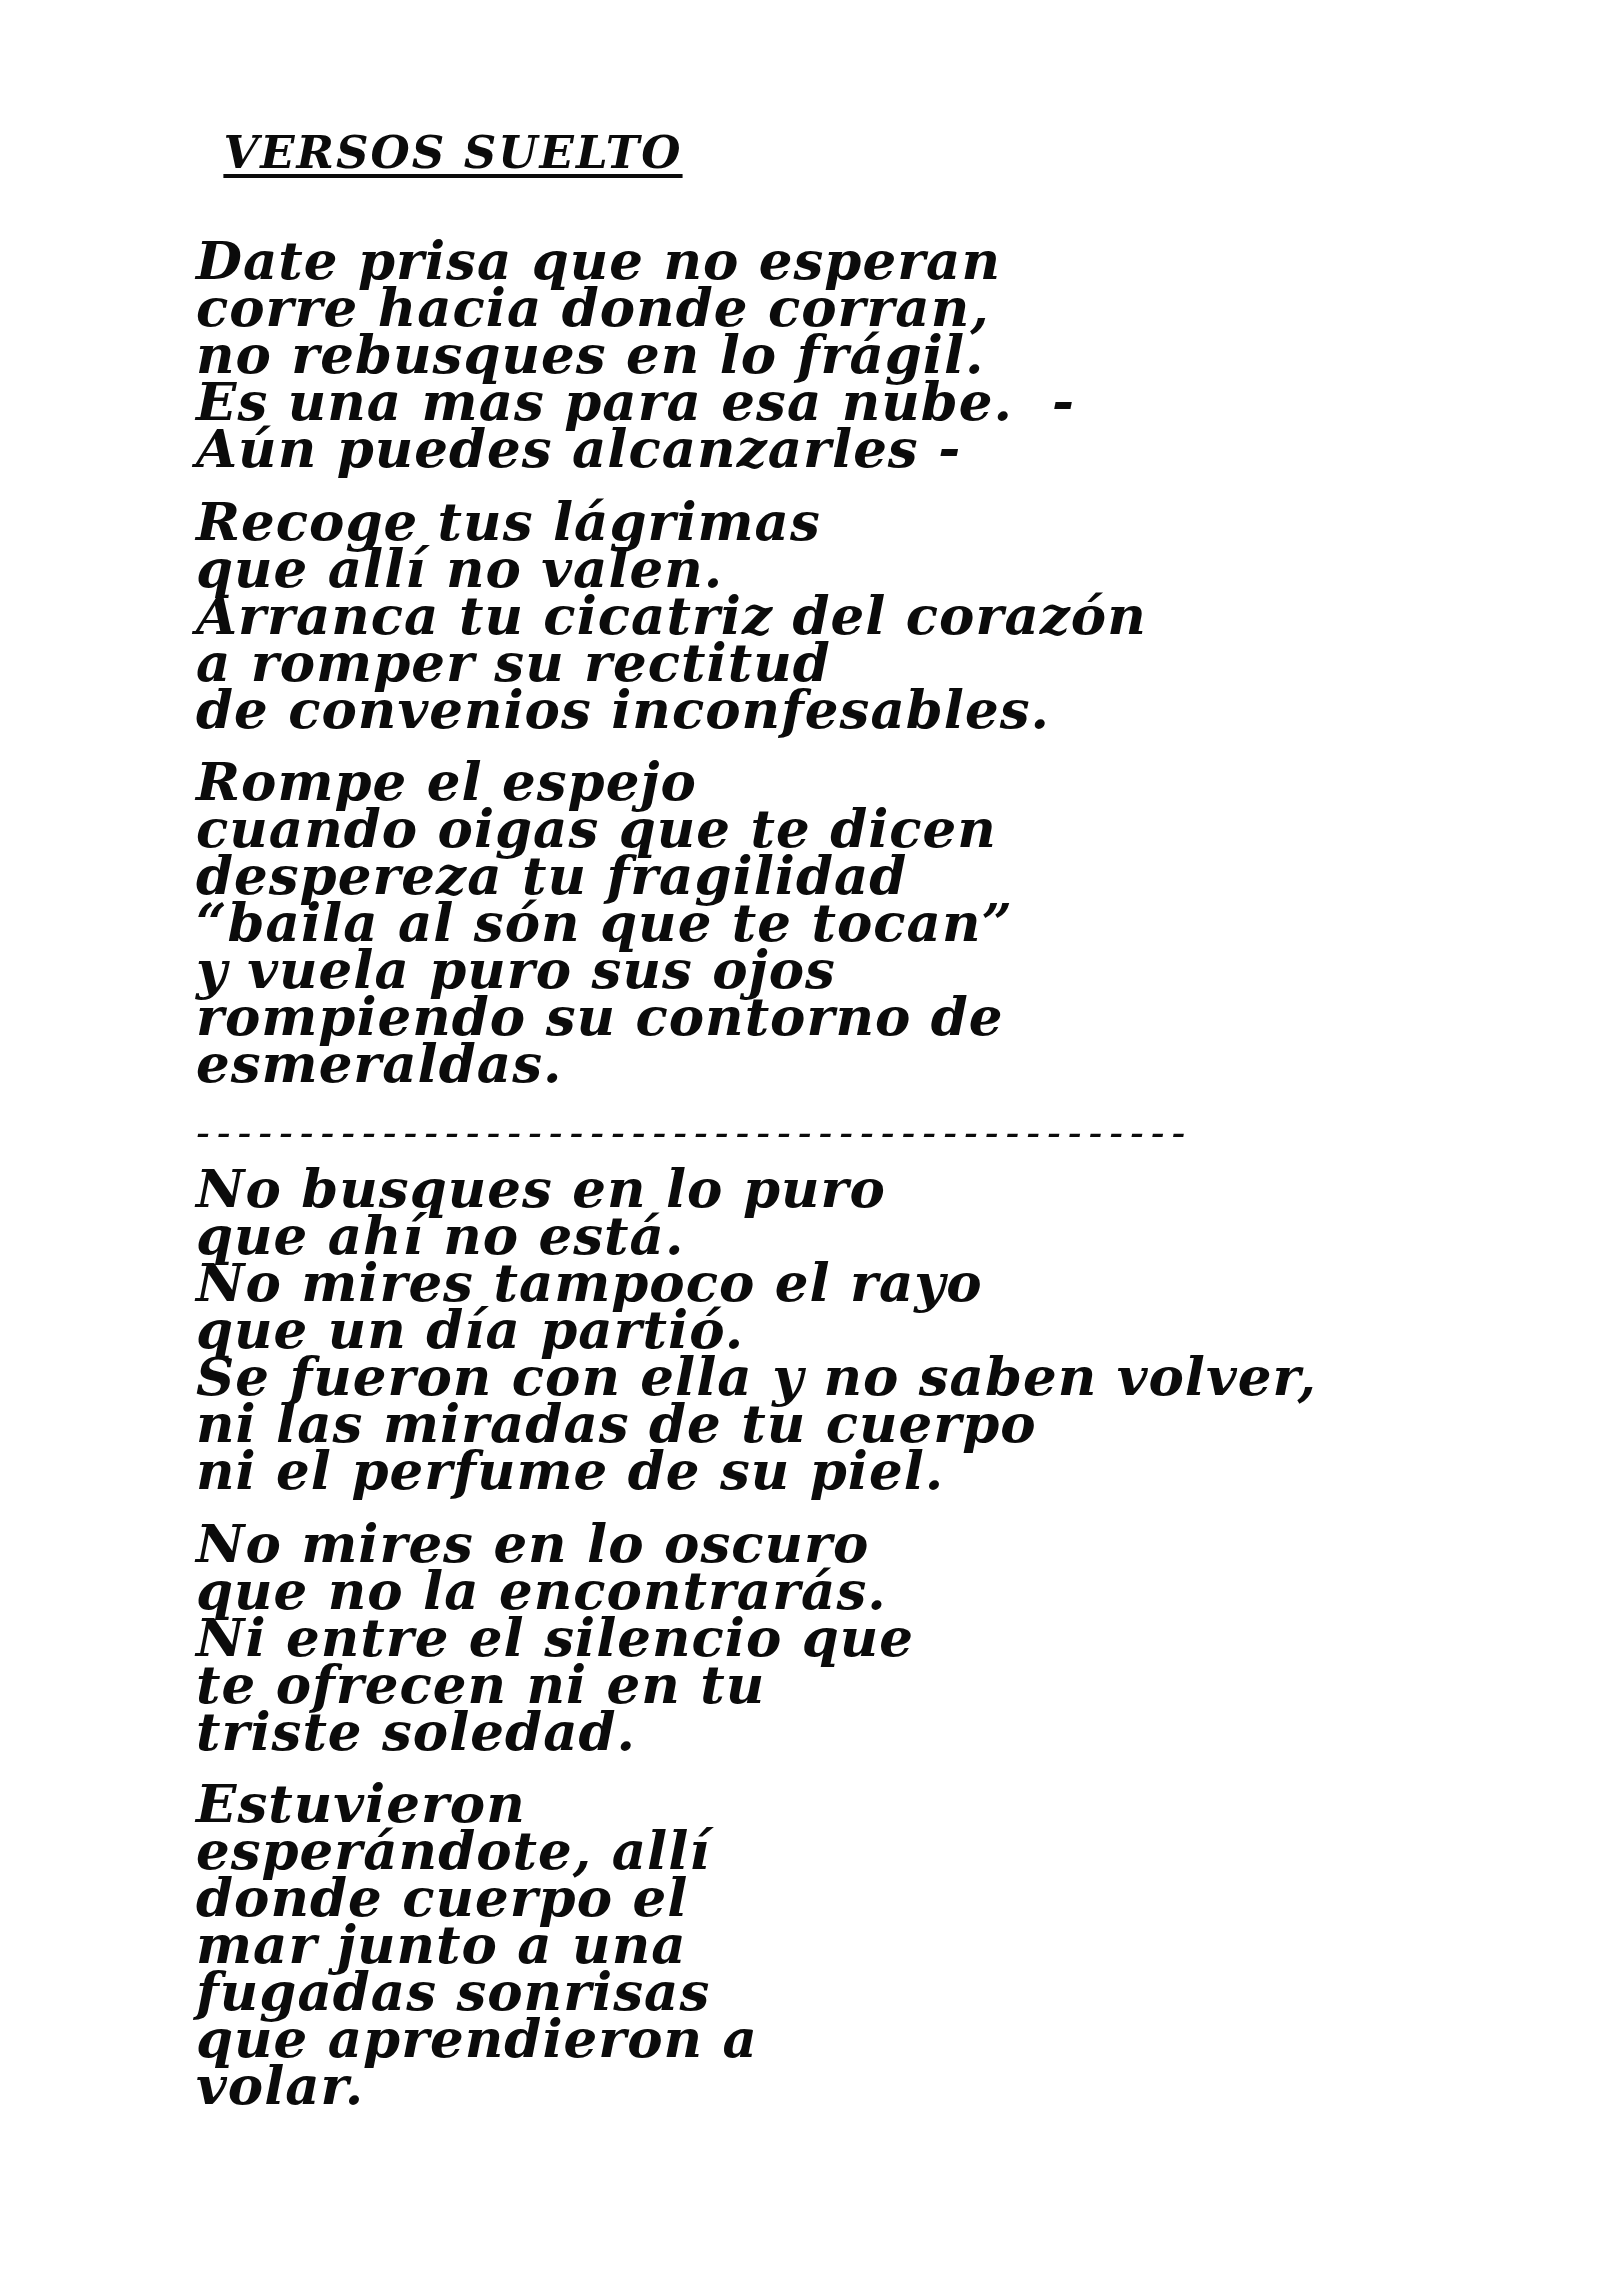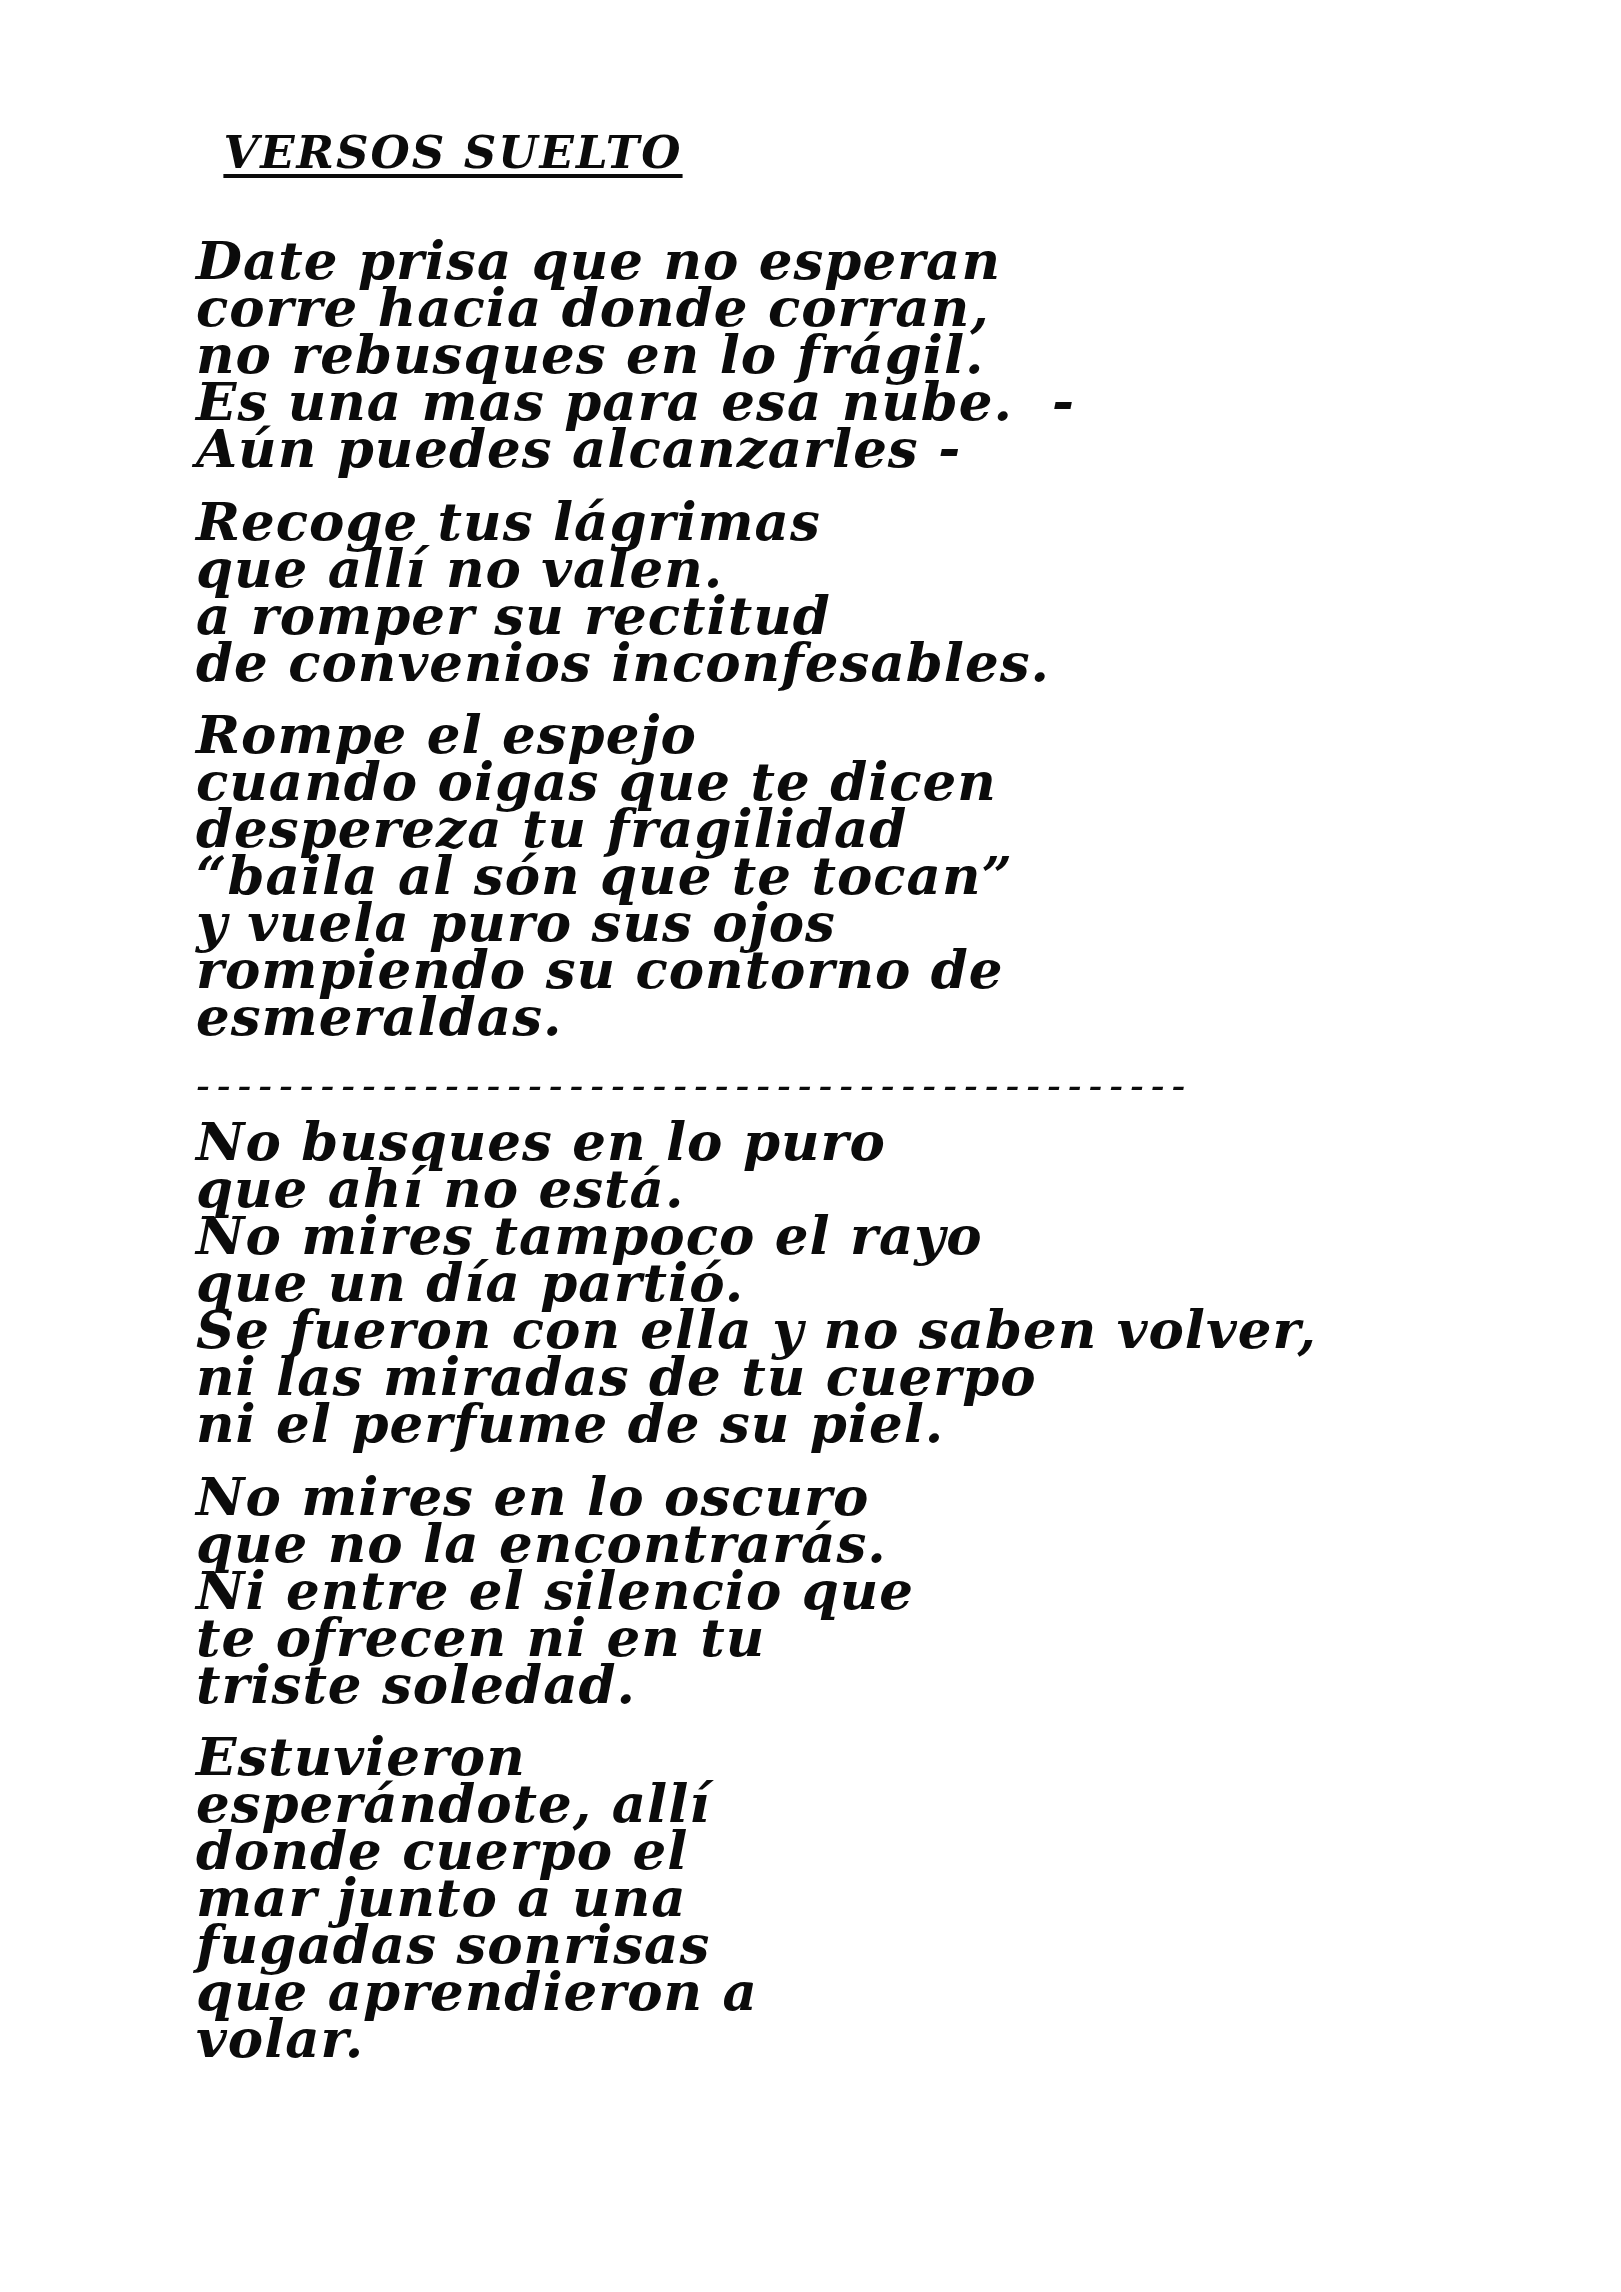--- a/index.html
+++ b/index.html
@@ -59,20 +59,21 @@
     <div class="line">Date prisa que no esperan</div>
     <div class="line">corre hacia donde corran,</div>
     <div class="line">no rebusques en lo frágil.</div>
     <div class="line">Es una mas para esa nube.  -</div>
     <div class="line">Aún puedes alcanzarles -</div>
   </div>
 
   <div class="stanza">
     <div class="line">Recoge tus lágrimas</div>
     <div class="line">que allí no valen.</div>
+    <div class="line">Arranca tu cicatriz del corazón</div>
     <div class="line">a romper su rectitud</div>
     <div class="line">de convenios inconfesables.</div>
   </div>
 
   <div class="stanza">
     <div class="line">Rompe el espejo</div>
     <div class="line">cuando oigas que te dicen</div>
     <div class="line">despereza tu fragilidad</div>
     <div class="line">“baila al són que te tocan”</div>
     <div class="line">y vuela puro sus ojos</div>

